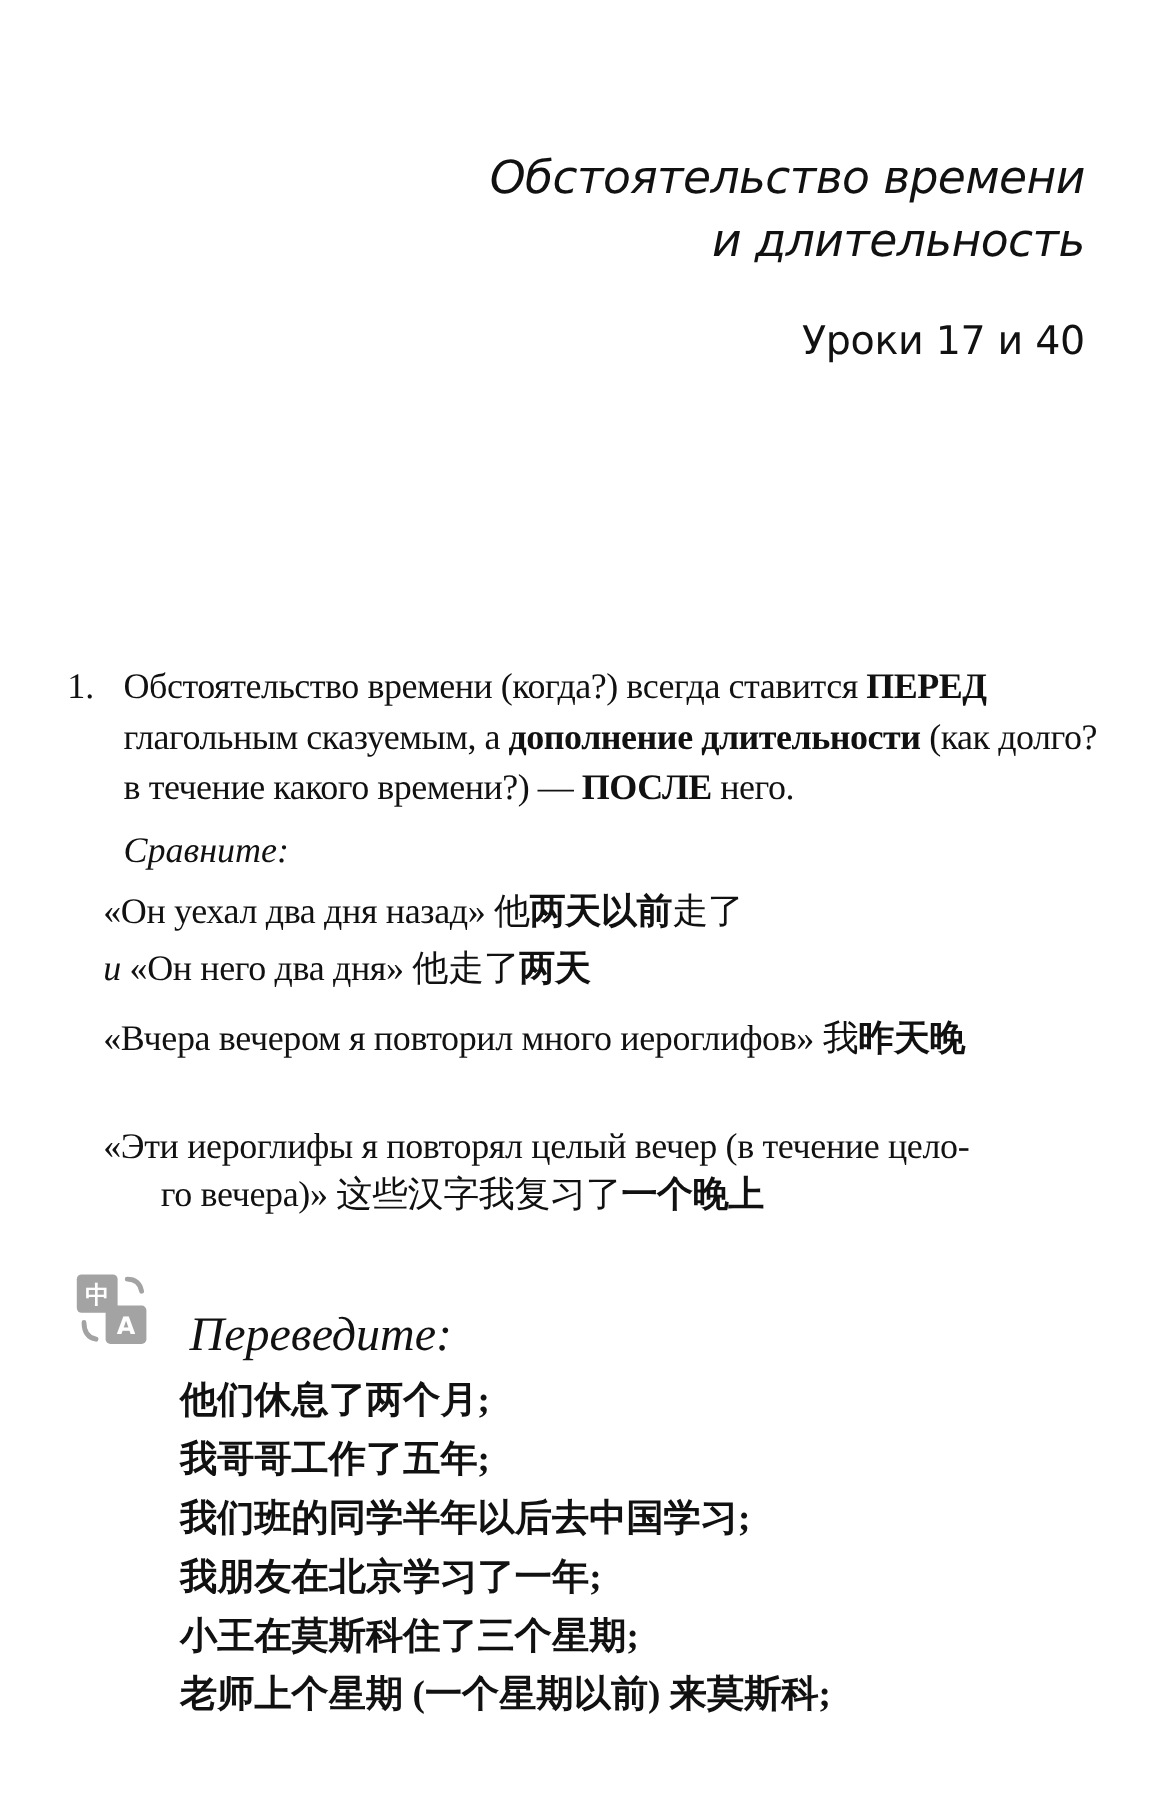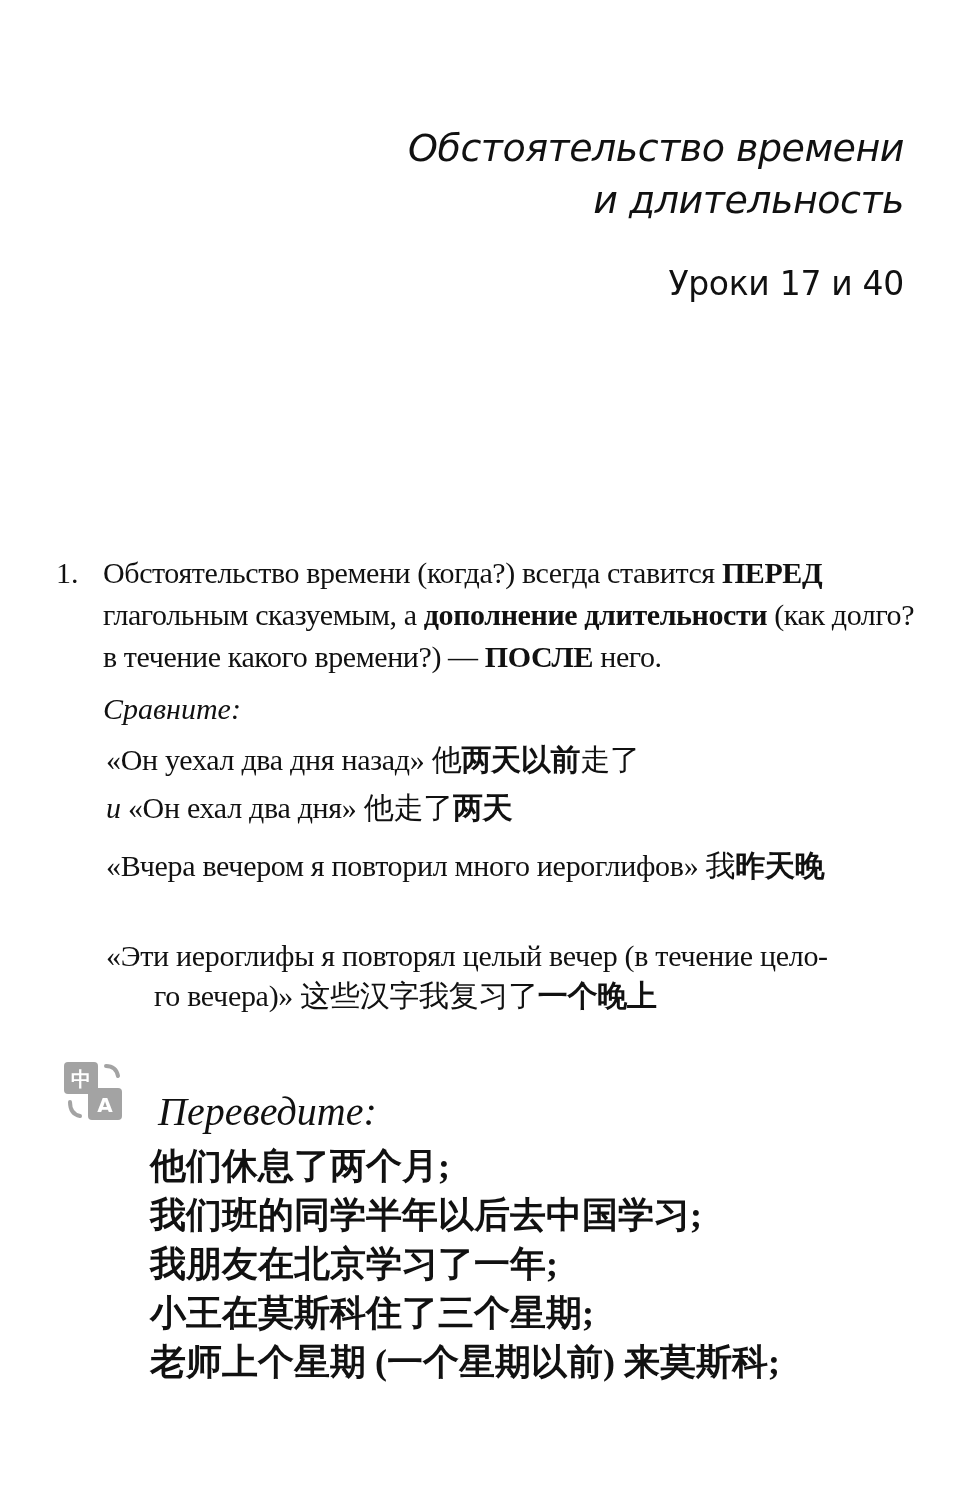--- a/index.html
+++ b/index.html
@@ -5,28 +5,28 @@
     html, body { margin: 0; padding: 0; background: #ffffff; }
     body { width: 960px; height: 1497px; position: relative; overflow: hidden; color: #111; }
     .title-block { position: absolute; right: 56px; top: 122px; text-align: right; margin-left: 18px; }
     .title { font-family: "DejaVu Sans", sans-serif; font-style: italic; font-size: 38px; line-height: 52px; font-weight: normal; margin: 0; letter-spacing: -0.5px; }
     .lessons { font-family: "DejaVu Sans", sans-serif; font-size: 33px; margin-top: 38px; letter-spacing: -0.3px; }
     .serif { font-family: "Liberation Serif", "DejaVu Serif", serif; }
     .rule { position: absolute; left: 56px; top: 552px; width: 860px; font-size: 30px; line-height: 42px; }
     .rule .num { position: absolute; left: 0; top: 0; }
     .rule .text { margin-left: 47px; letter-spacing: -0.4px; }
     .compare-label { position: absolute; left: 103px; top: 692px; font-size: 30px; font-style: italic; }
-    .ex { position: absolute; left: 106px; font-size: 30px; line-height: 40px; letter-spacing: -0.3px; width: 810px; }
+    .ex { position: absolute; left: 86px; font-size: 30px; line-height: 40px; letter-spacing: -0.3px; width: 810px; }
     .ex .cont { padding-left: 40px; display: block; }
     .ex .cont2 { padding-left: 48px; display: block; }
     .cn { font-family: "DejaVu Sans", sans-serif; }
     b { font-weight: bold; text-align: center; }
     .icon-translate { position: absolute; left: 62px; top: 1060px; width: 64px; height: 64px; }
     .translate-label { position: absolute; left: 158px; top: 1088px; font-size: 40px; font-style: italic; }
-    .tasks { position: absolute; left: 150px; top: 1142px; font-size: 36px; line-height: 49px; font-weight: bold; list-style: none; margin: 0; padding: 0; }
+    .tasks { position: absolute; left: 150px; top: 1142px; font-size: 31px; line-height: 49px; font-weight: bold; list-style: none; margin: 0; padding: 0; }
     .tasks li { margin: 0; padding: 0; white-space: nowrap; }
   </style>
 </head>
 <body>
 
 <div class="title-block">
   <div class="title">Обстоятельство времени</div>
   <div class="title">и длительность</div>
   <div class="lessons">Уроки 17 и 40</div>
 </div>
@@ -38,21 +38,21 @@
 
 <div class="compare-label serif">Сравните:</div>
 
 <div class="ex serif" style="top:740px;">
   <span>«Он уехал два дня назад»</span>
   <span class="cn">他</span><b class="cn">两天以前</b><span class="cn">走了</span>
 </div>
 
 <div class="ex serif" style="top:788px;">
   <i>и</i>
-  <span>«Он ехал два дня»</span>
+  <span>«Он него два дня»</span>
   <span class="cn">他走了</span><b class="cn">两天</b>
 </div>
 
 <div class="ex serif" style="top:846px;">
   <span>«Вчера вечером я повторил много иероглифов»</span>
   <span class="cn">我</span><b class="cn">昨天晚</b>
 </div>
 
 <div class="ex serif" style="top:936px;">
   <span>«Эти иероглифы я повторял целый вечер (в течение цело-</span>
@@ -66,17 +66,18 @@
     <path d="M44 6 Q54 6 56 16" stroke="#a3a3a3" stroke-width="4" fill="none" stroke-linecap="round"></path>
     <path d="M8 42 Q8 54 18 56" stroke="#a3a3a3" stroke-width="4" fill="none" stroke-linecap="round"></path>
     <rect x="26" y="28" width="34" height="32" rx="4" fill="#a3a3a3"></rect>
     <text x="43" y="52" font-family="DejaVu Sans, sans-serif" font-size="20" font-weight="bold" fill="#ffffff" text-anchor="middle">A</text>
   </svg>
 </div>
 <div class="translate-label serif">Переведите:</div>
 
 <ul class="tasks serif">
   <li>他们休息了两个月;</li>
+  <li>我哥哥工作了五年;</li>
   <li>我们班的同学半年以后去中国学习;</li>
   <li>我朋友在北京学习了一年;</li>
   <li>小王在莫斯科住了三个星期;</li>
   <li>老师上个星期 (一个星期以前) 来莫斯科;</li>
 </ul>
 
 </body></html>

